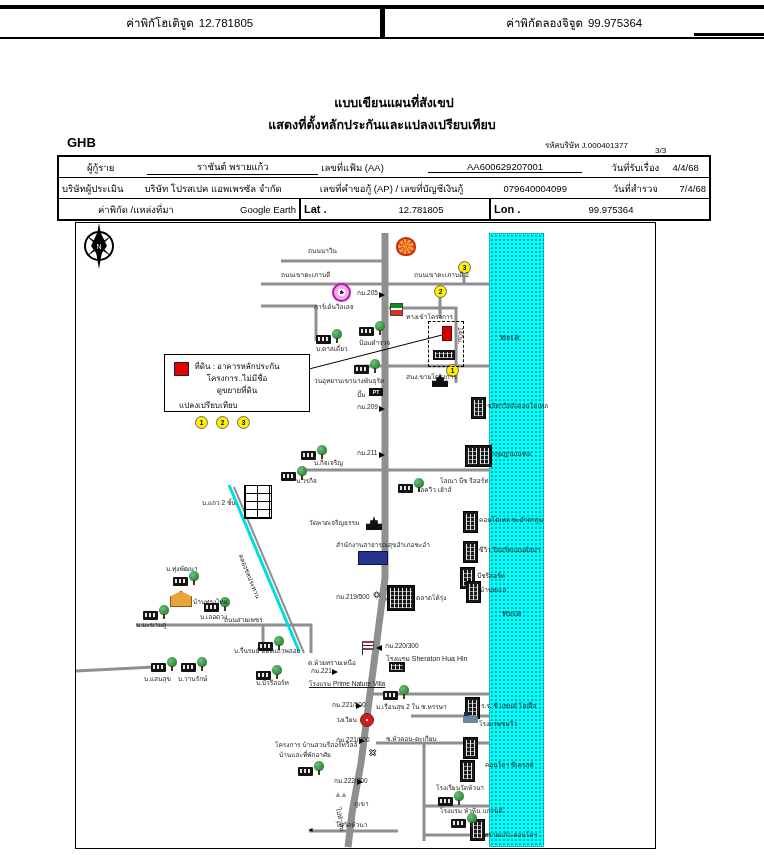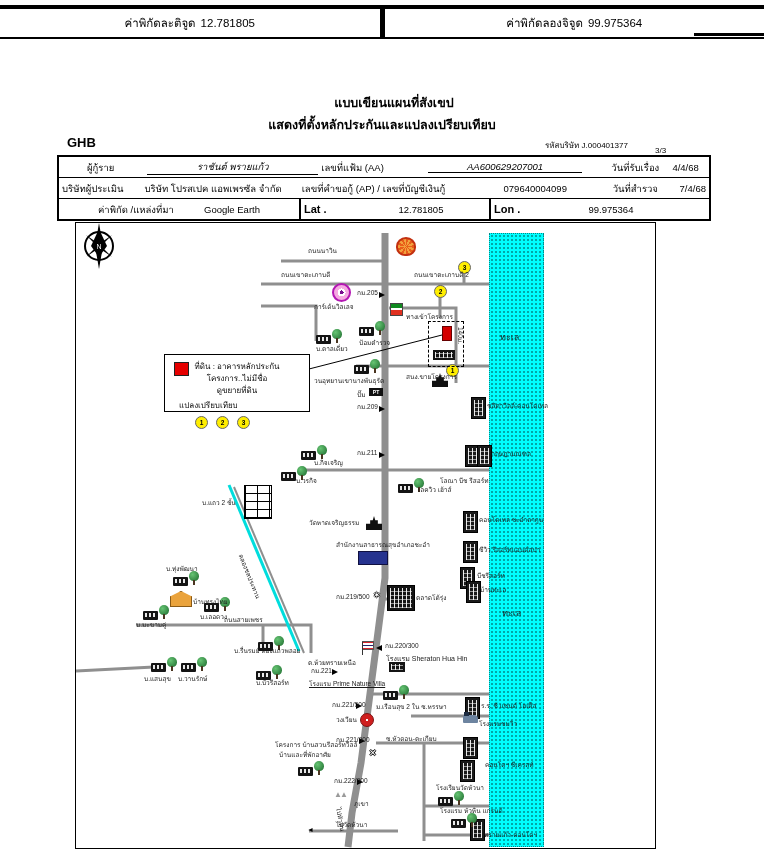--- a/index.html
+++ b/index.html
@@ -13,21 +13,21 @@
   .doc-title{position:absolute;left:0;width:764px;text-align:center;font-weight:bold;font-size:12.5px;}
   .metaline{position:absolute;left:57px;top:137px;width:652px;height:14px;font-size:8px;}
   .brand{position:absolute;left:10px;top:-2px;font-weight:bold;font-size:13px;}
   .ccode{position:absolute;left:488px;top:2px;}
   .pageno{position:absolute;left:598px;top:2px;margin-top:7px;}
   
   .ftable{position:absolute;left:57px;top:155px;width:650px;border:2px solid #000;font-size:9.5px;}
   .frow{display:flex;align-items:center;height:20px;border-bottom:1.5px solid #000;}
   .frow:last-child{border-bottom:none;margin-left:36px;}
   .fc{padding:0 3px;white-space:nowrap;overflow:hidden;}
-  .und{border-bottom:1px solid #000;text-align:center;font-style:italic;}
+  .und{border-bottom:1px solid #000;text-align:center;}
   .bld-t{font-weight:bold;font-size:11px;}
   .vsep{width:2px;align-self:stretch;background:#000;}
   
   #map-box{position:absolute;left:75px;top:222px;width:579px;height:625px;border:1px solid #000;background:#fff;}
   #map-canvas{position:absolute;inset:0;}
   #map-canvas svg{position:absolute;left:0;top:0;}
   .sea{position:absolute;background-color:#00ffff;background-image:radial-gradient(#00a8a8 0.8px,transparent 0.9px);background-size:4px 4px;border:1px dotted #008888;}
   .mlbl{position:absolute;font-size:6.5px;line-height:1.1;color:#1a1a1a;white-space:nowrap;transform-origin:left top;}
   .mk{position:absolute;}
   .bt{width:26px;height:15px;}
@@ -66,21 +66,21 @@
   .legendbox{position:absolute;left:88px;top:131px;width:146px;height:58px;border:1.5px solid #000;background:#fff;font-size:8px;text-align:center;padding-top:6px;box-sizing:border-box;line-height:1.5;}
   .redsq{position:absolute;left:9px;top:7px;width:13px;height:12px;background:#e60000;border:1px solid #222;}
   .cmp-title{position:absolute;left:103px;top:176px;font-size:8px;}
   .compass{position:absolute;left:38px;top:20px;}
 </style>
 </head>
 <body>
 
 <div class="coordbar">
   <div class="half">
-    <span>ค่าพิกัดละติจูด</span>
+    <span>ค่าพิกัโฮเติจูด</span>
     <span>12.781805</span>
   </div>
   <div class="vdiv"></div>
   <div class="half">
     <span>ค่าพิกัดลองจิจูด</span>
     <span>99.975364</span>
   </div>
 </div>
 <div class="bar-extra"></div>
 
@@ -98,28 +98,28 @@
     <div class="fc" style="width:62px;padding-left:28px;">ผู้กู้ราย</div>
     <div class="fc und" style="width:178px;">ราชันต์ พรายแก้ว</div>
     <div class="fc" style="width:112px;">เลขที่แฟ้ม (AA)</div>
     <div class="fc und" style="width:160px;">AA600629207001</div>
     <div class="fc" style="width:80px;text-align:right;">วันที่รับเรื่อง</div>
     <div class="fc" style="width:44px;text-align:center;">4/4/68</div>
   </div>
   <div class="frow">
     <div class="fc" style="width:80px;">บริษัทผู้ประเมิน</div>
     <div class="fc" style="width:158px;">บริษัท โปรสเปค แอพเพรซัล จำกัด</div>
-    <div class="fc" style="width:188px;">เลขที่คำขอกู้ (AP) / เลขที่บัญชีเงินกู้</div>
+    <div class="fc" style="width:188px;text-align:center;">เลขที่คำขอกู้ (AP) / เลขที่บัญชีเงินกู้</div>
     <div class="fc" style="width:100px;text-align:center;">079640004099</div>
     <div class="fc" style="width:72px;text-align:right;">วันที่สำรวจ</div>
     <div class="fc" style="width:44px;text-align:right;">7/4/68</div>
   </div>
   <div class="frow">
     <div class="fc" style="width:100px;">ค่าพิกัด /แหล่งที่มา</div>
-    <div class="fc" style="width:92px;text-align:left;">Google Earth</div>
+    <div class="fc" style="width:92px;text-align:right;">Google Earth</div>
     <div class="vsep"></div>
     <div class="fc bld-t" style="width:46px;">Lat .</div>
     <div class="fc" style="width:130px;text-align:center;">12.781805</div>
     <div class="vsep"></div>
     <div class="fc bld-t" style="width:46px;">Lon .</div>
     <div class="fc" style="width:130px;text-align:center;">99.975364</div>
   </div>
 </div>
 
 <div id="map-box">

